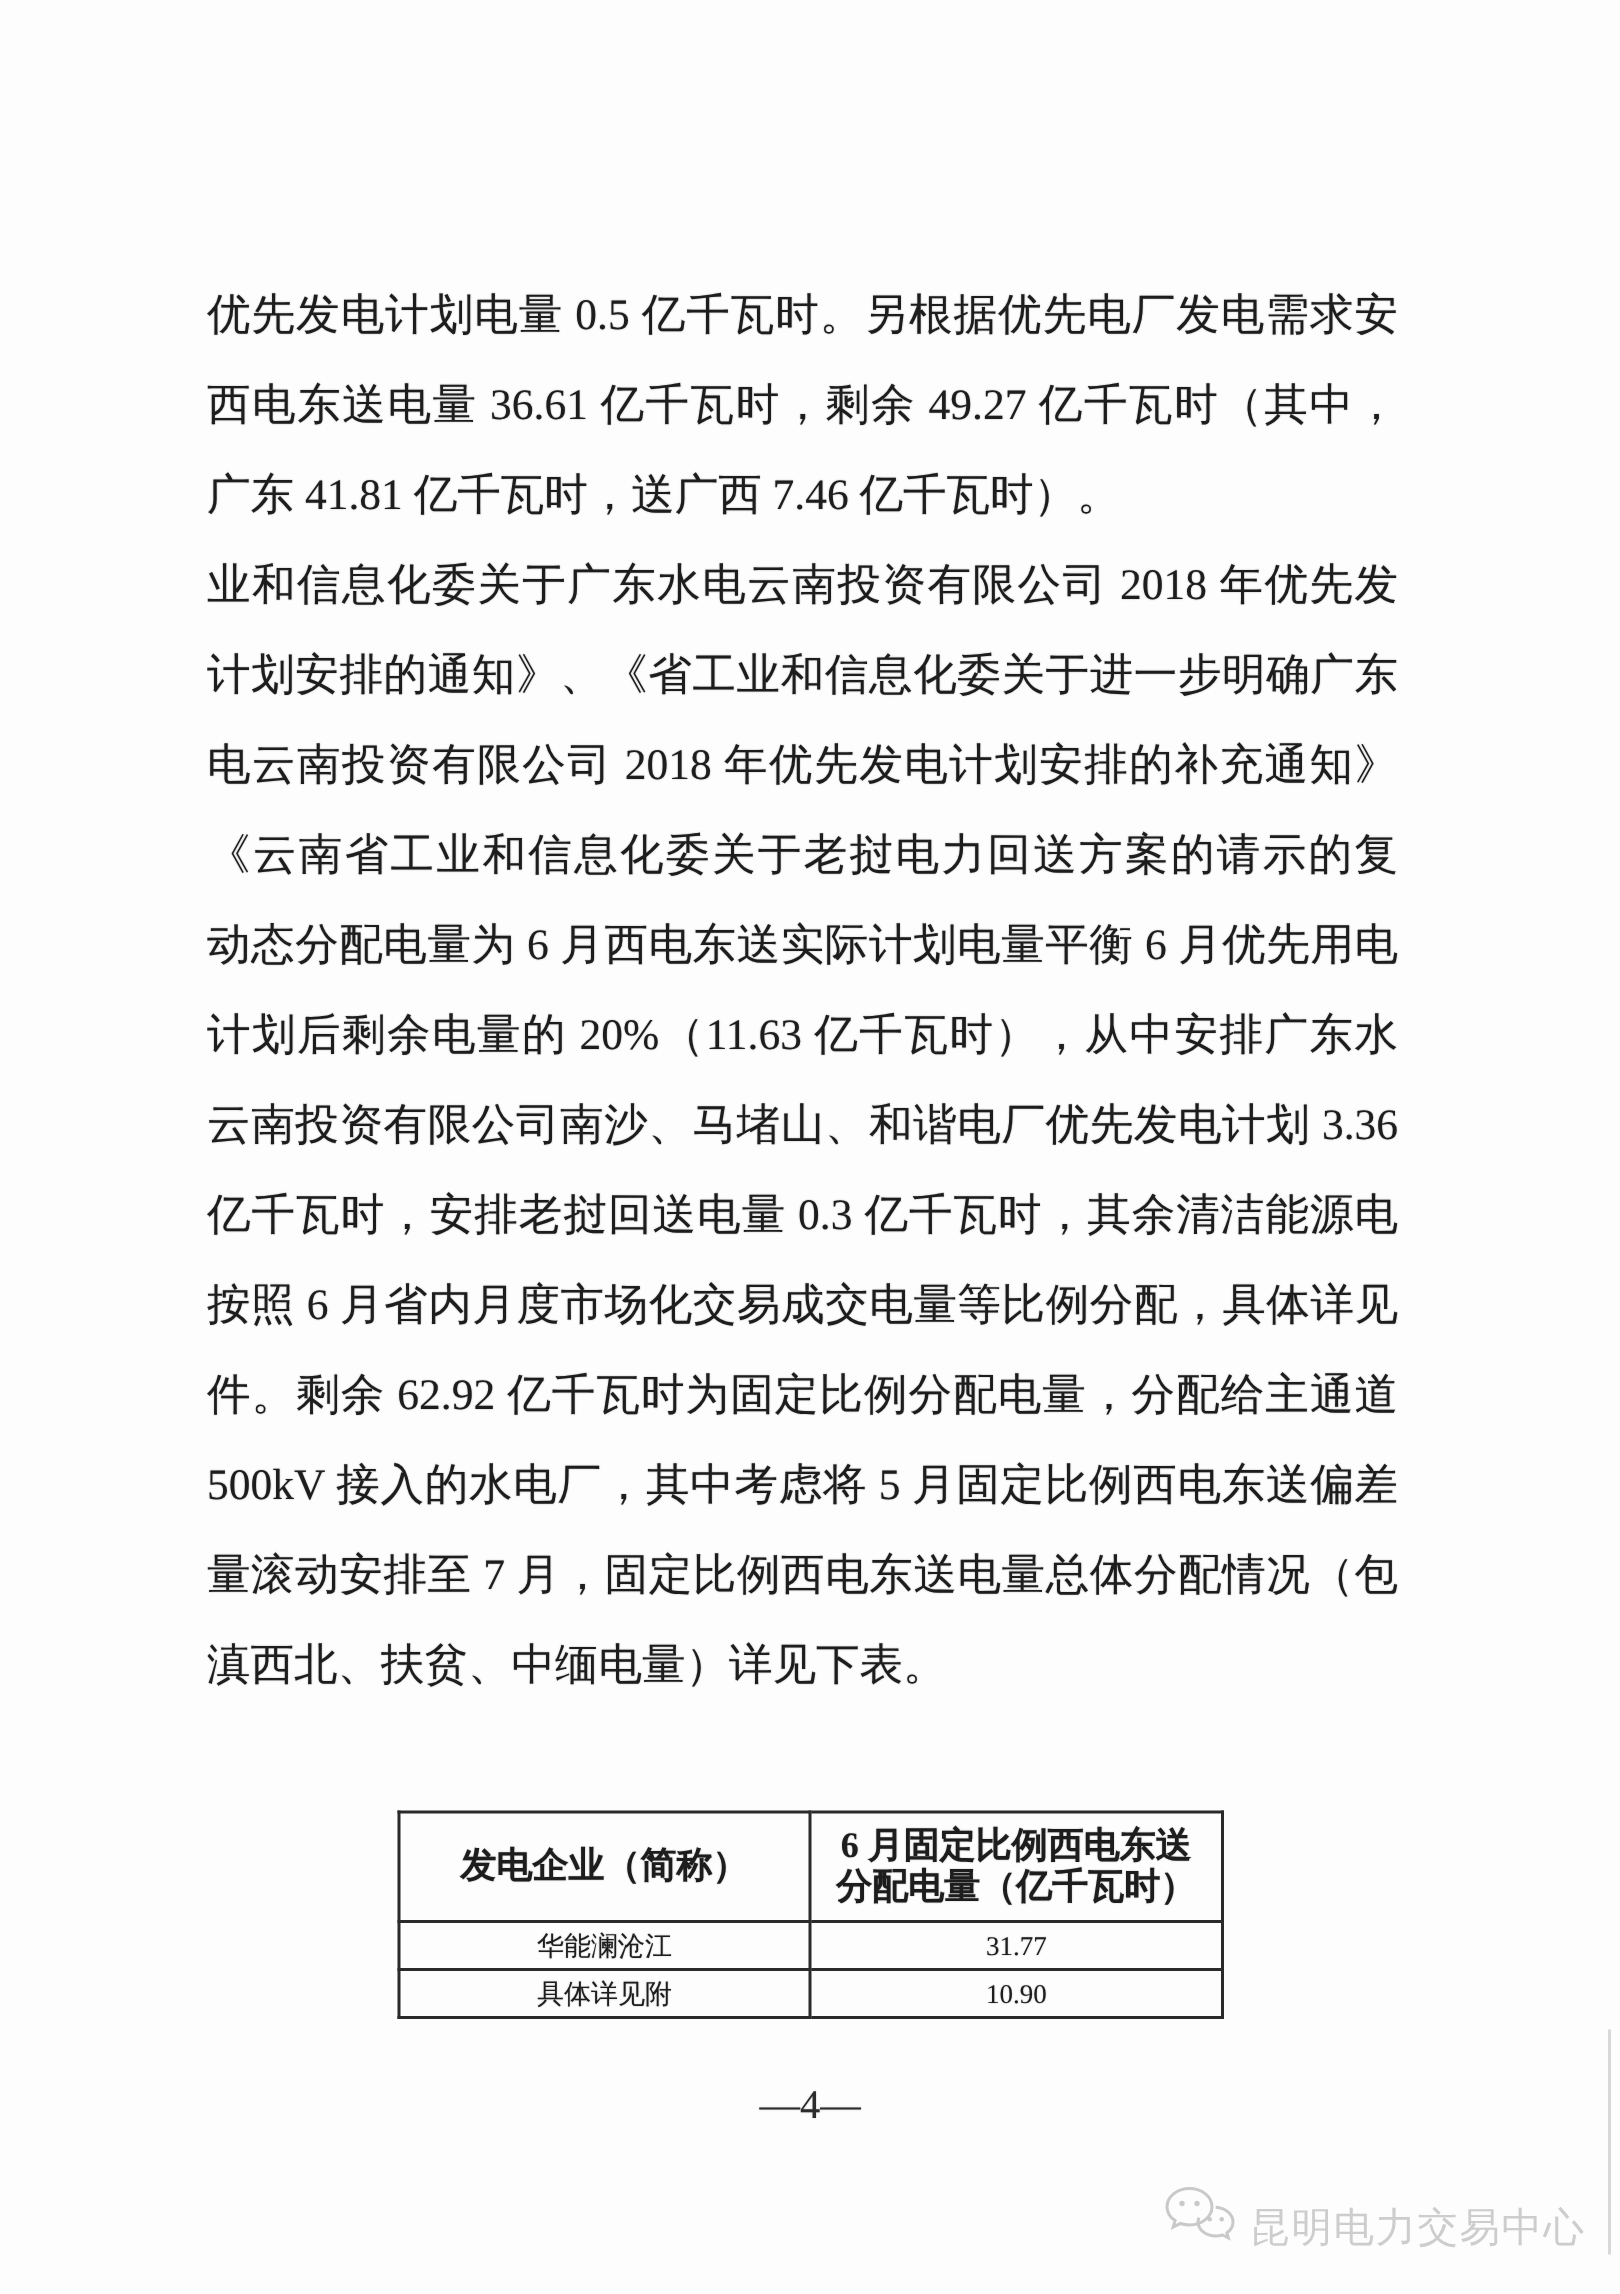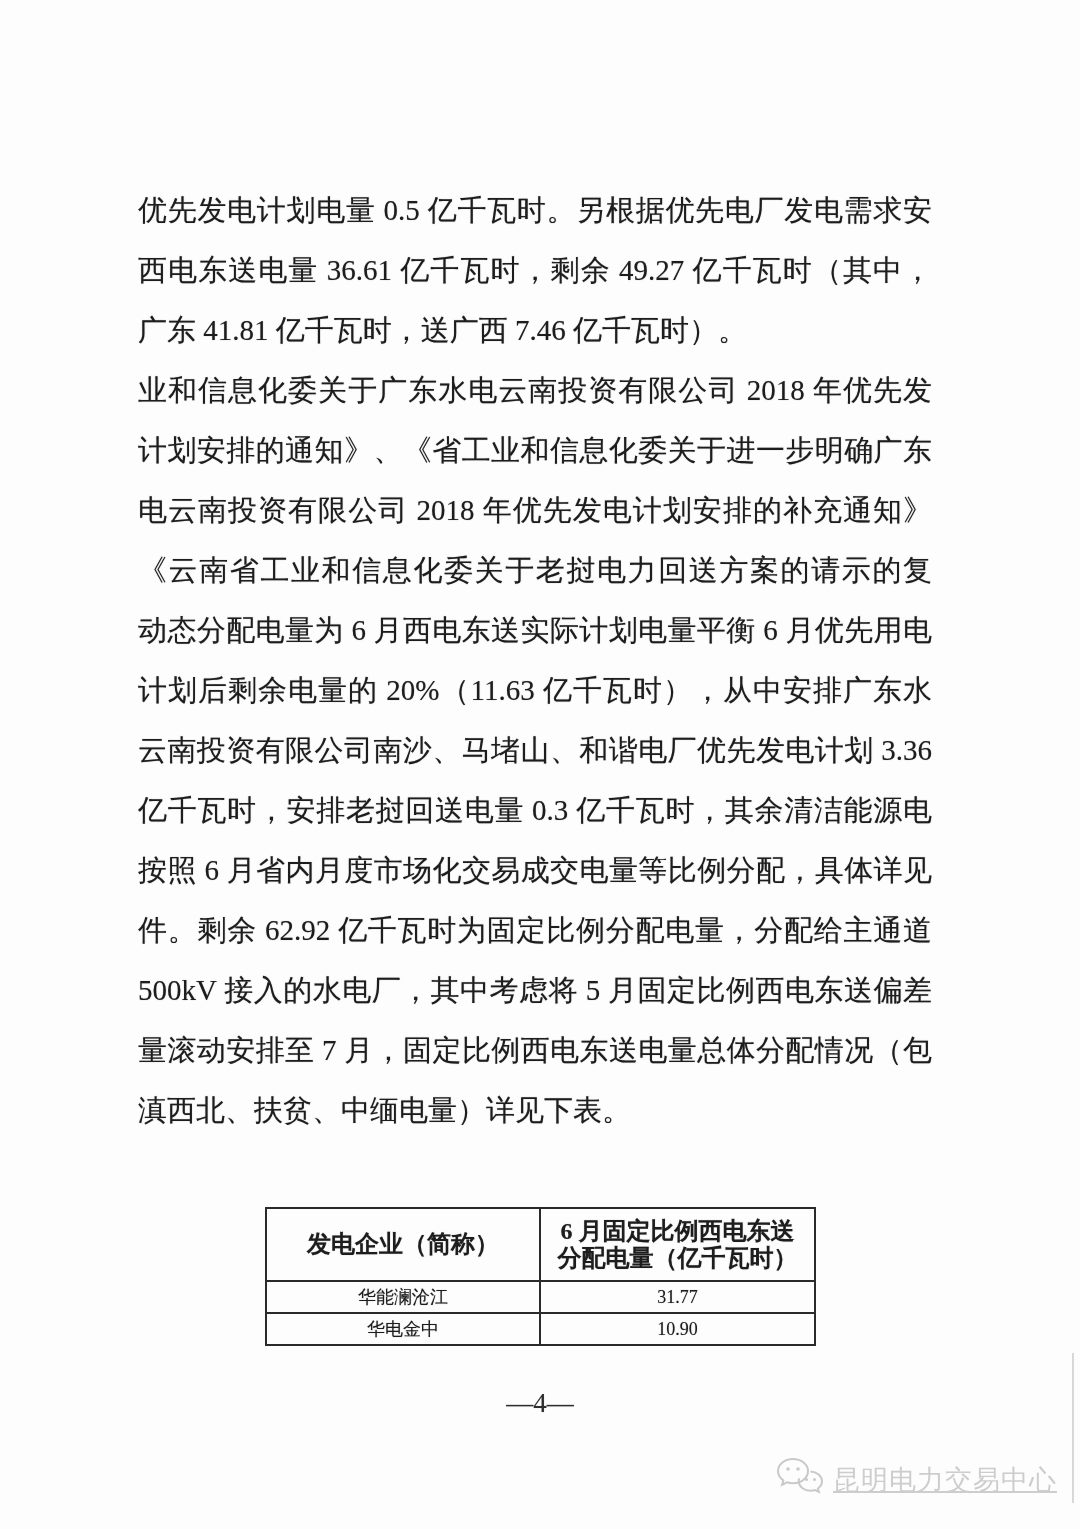--- a/index.html
+++ b/index.html
@@ -62,27 +62,26 @@
     font-size:27px;
     color:#2c2c2c;
     text-shadow:0 0 1px rgba(20,20,20,.35);
   }
 
   
   .brand{
     position:absolute;
     left:776px; top:1456px;
     display:flex;
-    align-items:center;
+    align-items:flex-end;
     gap:9px;
     color:#cdcdcd;
     font-size:27px;
     letter-spacing:1px;
     font-family:"Liberation Sans","DejaVu Sans",sans-serif;
-    text-decoration:underline;
   }
   .brand .glyph{ display:block; }
 
   
   .scan-line{
     position:absolute;
     left:1072px; top:1353px;
     width:2px; height:150px;
     background:#d8d8d8;
   }
@@ -120,21 +119,21 @@
       <th>
         <span>6 月固定比例西电东送</span><br>
         <span>分配电量（亿千瓦时）</span>
       </th>
     </tr>
     <tr>
       <td>华能澜沧江</td>
       <td>31.77</td>
     </tr>
     <tr>
-      <td>华电金中</td>
+      <td>具体详见附</td>
       <td>10.90</td>
     </tr>
   </tbody>
 </table>
 
 <div class="page-number">—4—</div>
 
 <div class="brand">
   <span class="glyph">
     <svg width="48" height="40" viewBox="0 0 48 40">

